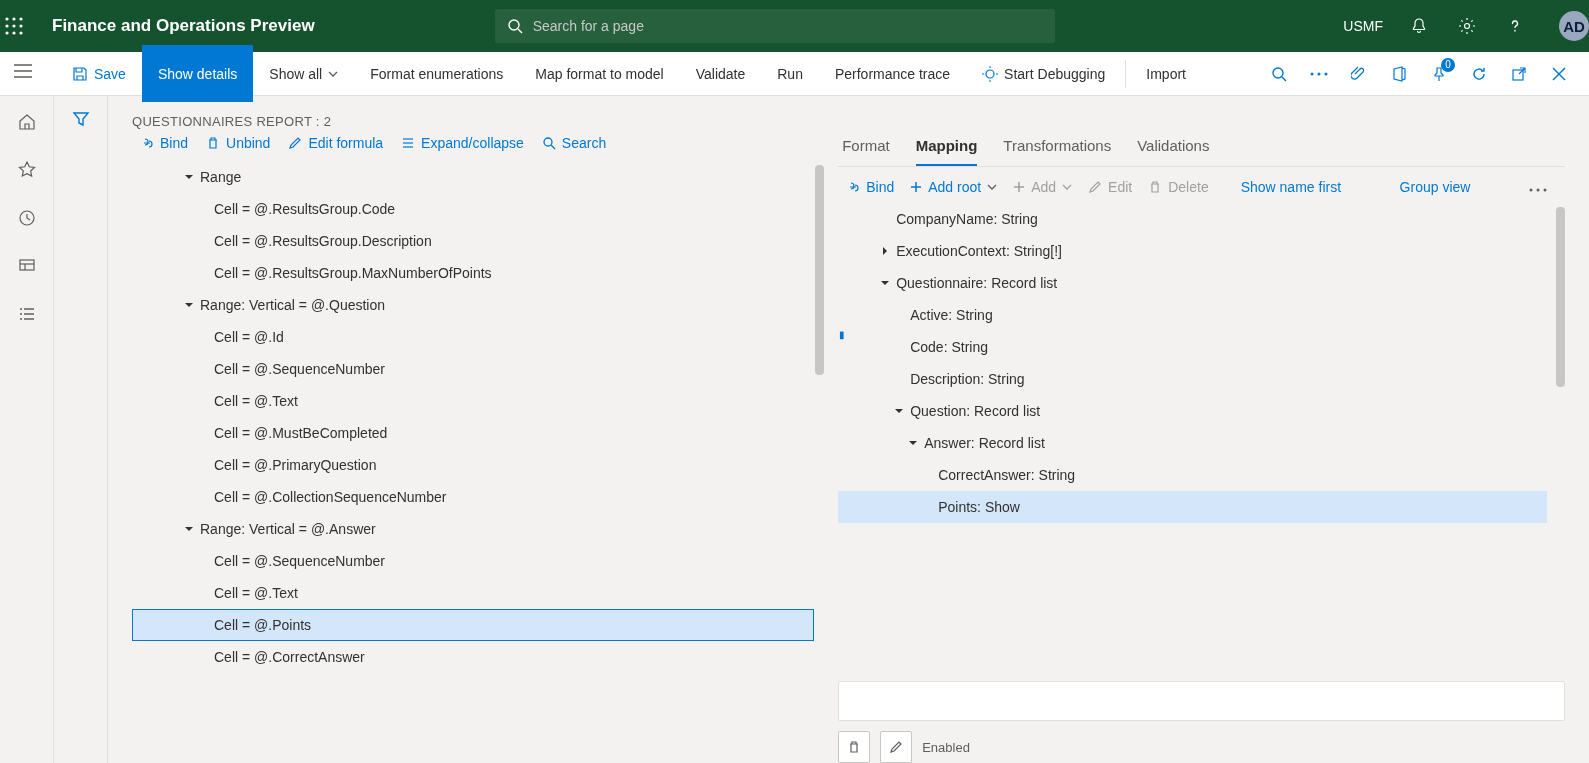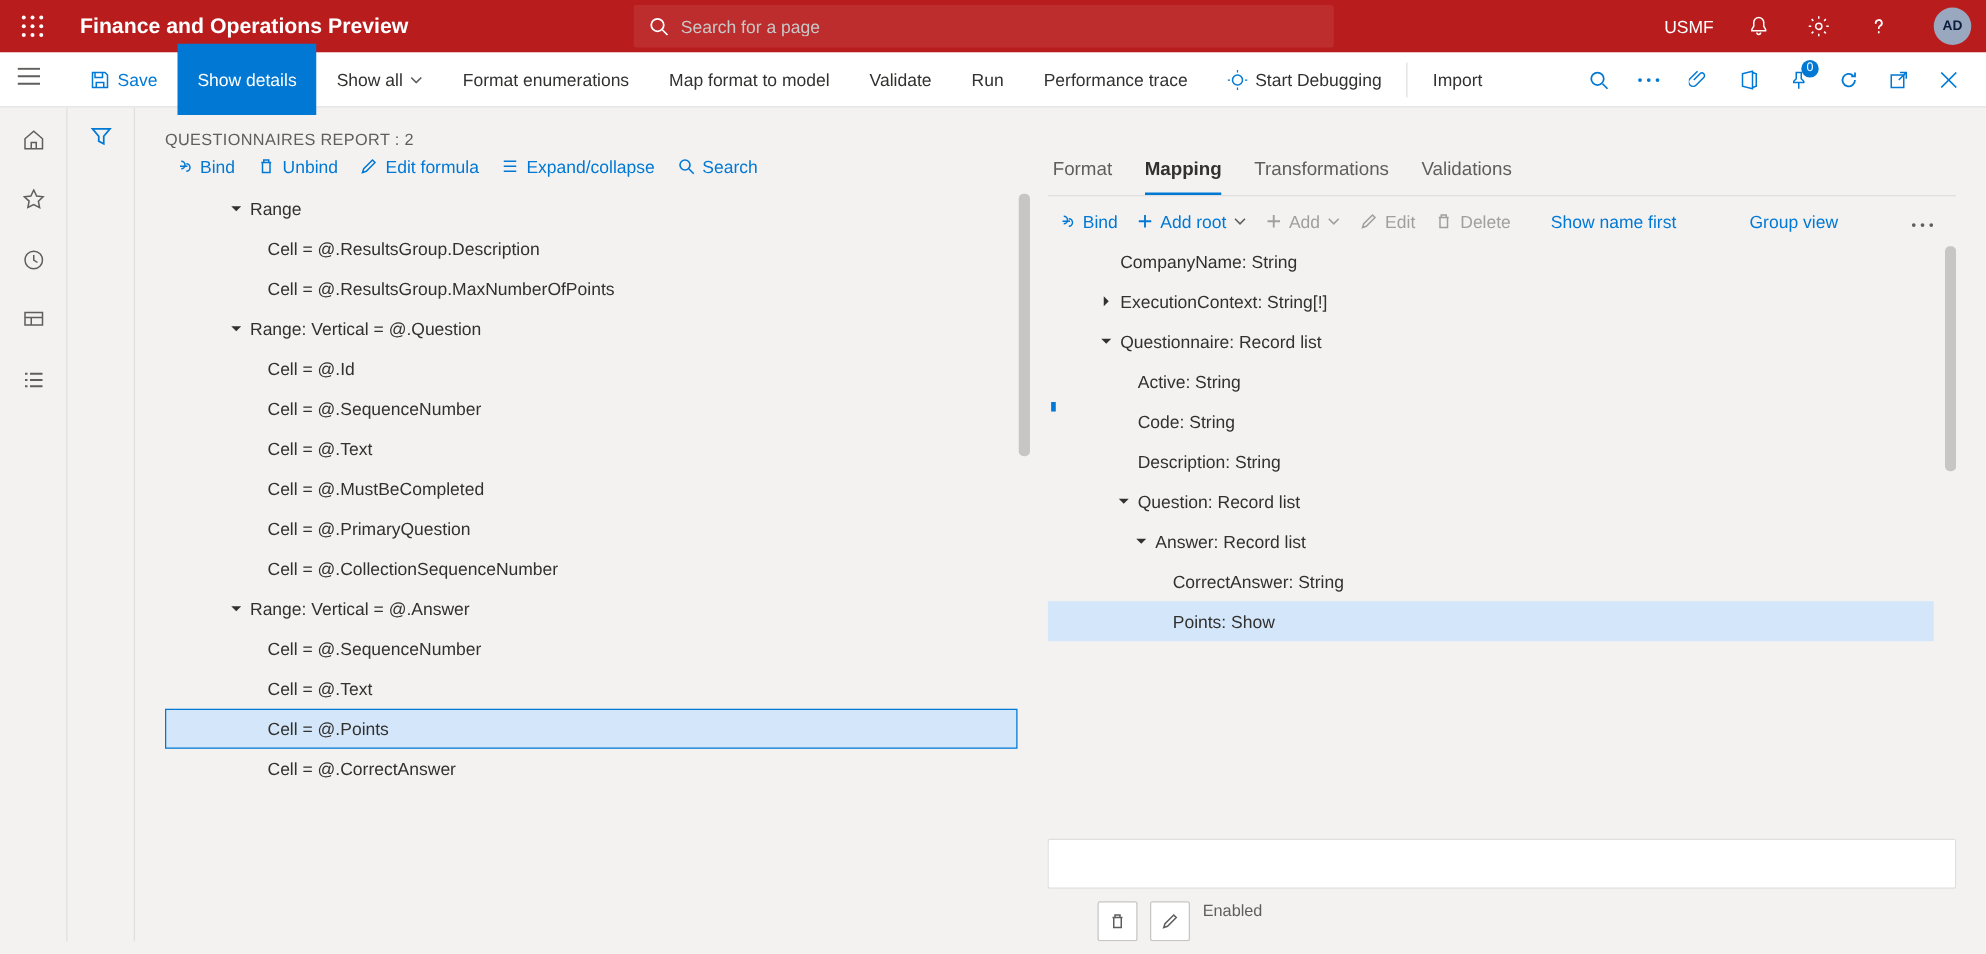--- a/index.html
+++ b/index.html
@@ -1,29 +1,29 @@
 <!DOCTYPE html>
 <html><head>
 <meta charset="utf-8">
 <style>
 * { box-sizing: border-box; margin: 0; padding: 0; }
 body { font-family: 'Segoe UI', sans-serif; font-size: 14px; color: #323130; background: #f3f2f1; overflow: hidden; width: 1589px; height: 763px; }
 
 
-.top-nav { height: 42px; background: #b91c1c; display: flex; align-items: center; padding: 0 12px; color: white; }
+.top-nav { height: 52px; background: #14532d; display: flex; align-items: center; padding: 0 0; color: white; }
 .waffle { width: 28px; height: 28px; display: flex; align-items: center; justify-content: center; margin-right: 24px; cursor: pointer; }
 .app-title { font-size: 17px; font-weight: 600; flex: 0 0 auto; margin-right: 40px; }
 .search-box { flex: 0 0 560px; height: 34px; background: rgba(255,255,255,0.08); border-radius: 2px; display: flex; align-items: center; padding: 0 12px; margin-left: 140px; }
 .search-box svg { margin-right: 10px; }
 .search-box input { background: transparent; border: none; color: white; font-size: 14px; outline: none; width: 100%; }
 .search-box input::placeholder { color: #c8c8c8; }
 .top-nav-right { margin-left: auto; display: flex; align-items: center; gap: 24px; }
 .company-label { font-size: 14px; }
 .top-icon { width: 24px; height: 24px; display: flex; align-items: center; justify-content: center; cursor: pointer; }
-.avatar { width: 30px; height: 30px; border-radius: 50%; background: #9aa8bf; display: flex; align-items: center; justify-content: center; font-size: 11px; font-weight: 600; color: #0a1e3c; margin-left: 8px; }
+.avatar { width: 30px; height: 30px; border-radius: 50%; background: #9aa8bf; display: flex; align-items: center; justify-content: center; font-size: 15px; font-weight: 600; color: #0a1e3c; margin-left: 8px; }
 
 
 .action-bar { height: 44px; background: #ffffff; border-bottom: 1px solid #e1dfdd; display: flex; align-items: center; padding-left: 56px; position: relative; }
 .hamburger { position: absolute; left: 14px; top: 12px; cursor: pointer; }
 .ab-item { height: 57px; display: flex; align-items: center; padding: 0 16px; cursor: pointer; font-size: 14px; gap: 6px; }
 .ab-item.save { color: #0078d4; }
 .ab-item.active { background: #0078d4; color: white; }
 .ab-sep { width: 1px; height: 28px; background: #e1dfdd; margin: 0 4px; }
 .ab-right { margin-left: auto; display: flex; align-items: center; gap: 12px; padding-right: 16px; }
 .ab-right-icon { width: 28px; height: 28px; display: flex; align-items: center; justify-content: center; cursor: pointer; position: relative; }
@@ -67,21 +67,21 @@
 .right-toolbar { display: flex; align-items: center; gap: 16px; padding: 12px 8px 8px 8px; }
 .rt-btn { display: flex; align-items: center; gap: 6px; cursor: pointer; font-size: 14px; }
 .rt-link { color: #0078d4; cursor: pointer; }
 .more-dots { color: #605e5c; cursor: pointer; margin-left: auto; padding-right: 10px; }
 
 .mapping-tree { flex: 1; overflow: auto; position: relative; padding-right: 18px; }
 .map-scroll-stub { position: absolute; right: 0; top: 4px; width: 9px; height: 180px; background: #c8c6c4; border-radius: 4px; }
 
 .bottom-box { margin-top: 6px; background: #fff; border: 1px solid #e1dfdd; height: 40px; border-radius: 2px; }
 
-.enabled-row { margin-top: 10px; display: flex; align-items: flex-start; gap: 10px; margin-left: 40px; }
+.enabled-row { margin-top: 10px; display: flex; align-items: center; gap: 10px; }
 .icon-btn { width: 32px; height: 32px; border: 1px solid #c8c6c4; border-radius: 2px; background: #fff; display: flex; align-items: center; justify-content: center; cursor: pointer; }
 .enabled-label { color: #605e5c; font-size: 13px; }
 
 svg { flex-shrink: 0; }
 </style>
 </head>
 <body>
 
 <div class="top-nav">
   <div class="waffle">
@@ -311,20 +311,25 @@
                 <span class="tree-caret">
                   <svg width="10" height="10" viewBox="0 0 10 10">
                     <path d="M1 3l4 4 4-4z" fill="#323130"></path>
                   </svg>
                 </span>
                 <span class="tree-text">Range<resultsgroup></resultsgroup></span>
               </div>
               <div class="tree-row">
                 <span class="tree-indent" style="width:58px"></span>
                 <span class="tree-caret"></span>
+                <span class="tree-text">Cell<code_> = @.ResultsGroup.Code</code_></span>
+              </div>
+              <div class="tree-row">
+                <span class="tree-indent" style="width:58px"></span>
+                <span class="tree-caret"></span>
                 <span class="tree-text">Cell<description_> = @.ResultsGroup.Description</description_></span>
               </div>
               <div class="tree-row">
                 <span class="tree-indent" style="width:58px"></span>
                 <span class="tree-caret"></span>
                 <span class="tree-text">Cell<maxnumberofpoints> = @.ResultsGroup.MaxNumberOfPoints</maxnumberofpoints></span>
               </div>
               <div class="tree-row">
                 <span class="tree-indent" style="width:44px"></span>
                 <span class="tree-caret">

